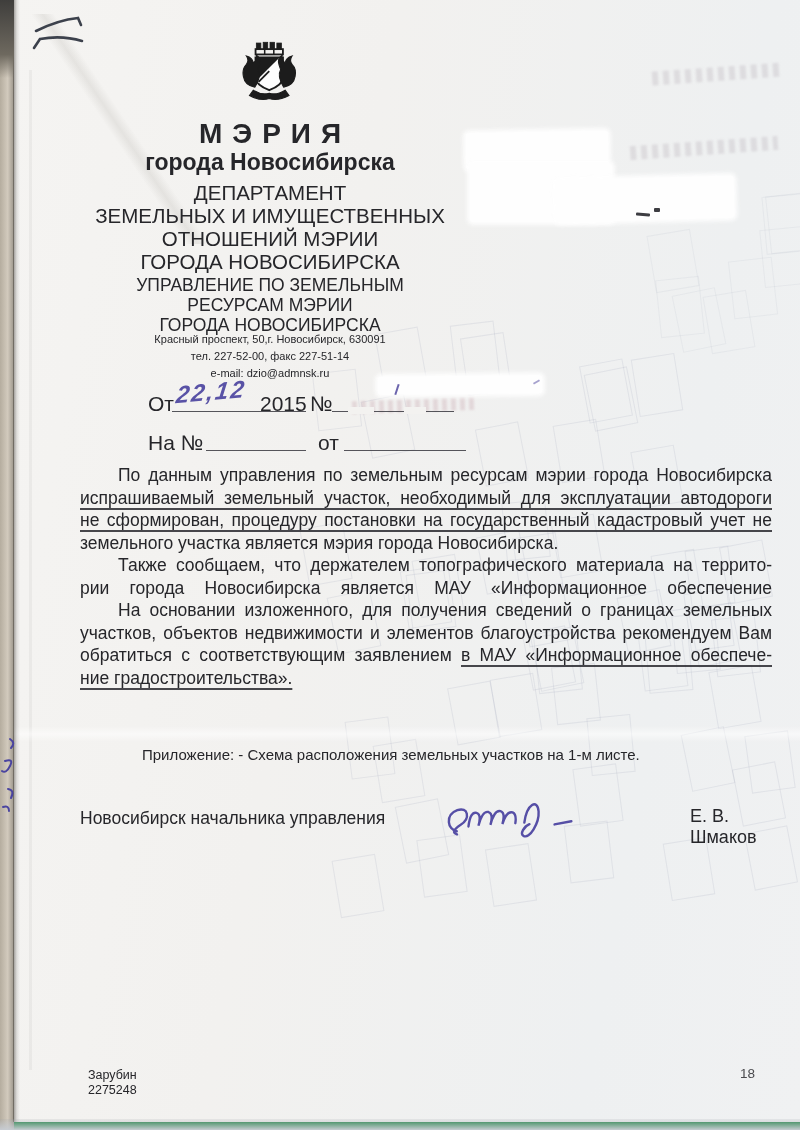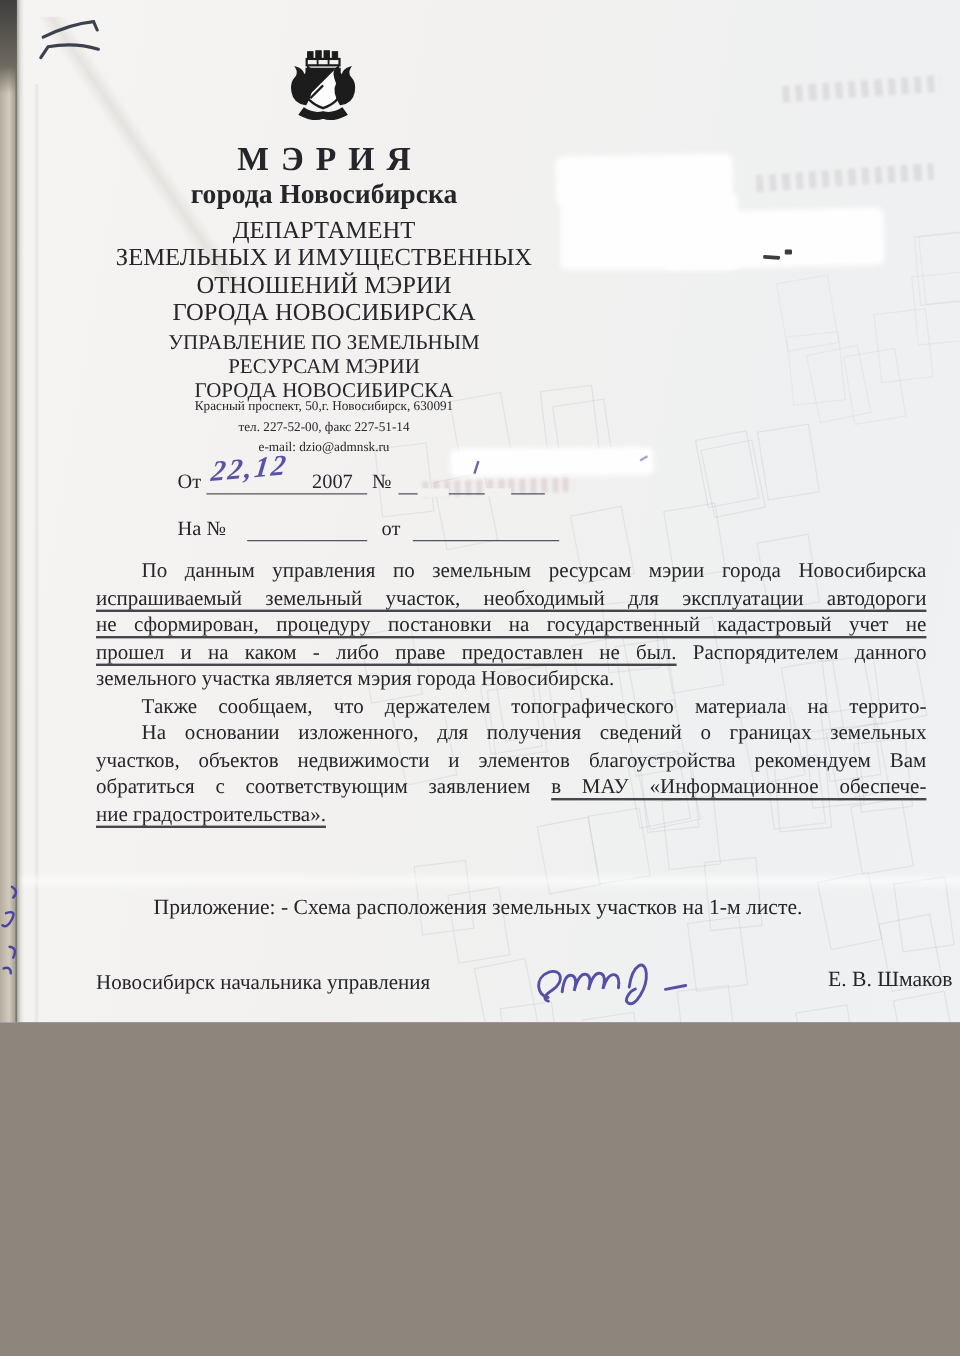--- a/index.html
+++ b/index.html
@@ -1,18 +1,18 @@
 <!DOCTYPE html>
 <html><head>
 <meta charset="utf-8">
 <style>
   html,body{margin:0;padding:0;background:#8d867c;}
-  .scan{position:relative;width:800px;height:852px;overflow:hidden;
-        font-family:Liberation Serif, serif;color:#26262a;
-        background:#6d28d9;}
+  .scan{position:relative;width:800px;height:1130px;overflow:hidden;
+        font-family:Liberation Sans, sans-serif;color:#26262a;
+        background:#15803d;}
   .page{position:absolute;left:0;top:0;width:800px;height:1122px;
         background:linear-gradient(100deg,#f5f4f2 0%,#f2f1ef 40%,#eef0f1 78%,#f0f1f2 100%);
         border-bottom-left-radius:14px;}
   
   .edge-left{position:absolute;left:0;top:0;width:14px;height:1130px;z-index:9;
         background:linear-gradient(90deg,#b5ad9f,#d2cabd 55%,#9a9489);}
   .edge-left-top{position:absolute;left:0;top:0;width:14px;height:78px;z-index:10;
         background:linear-gradient(180deg,#3f3e3c,#6e695f 70%,transparent);}
   .edge-crease{position:absolute;left:13px;top:0;width:7px;height:1122px;z-index:9;
         background:linear-gradient(90deg,rgba(66,62,56,.55),rgba(66,62,56,.12) 55%,transparent);}
@@ -34,35 +34,35 @@
   
   .letterhead{position:absolute;left:40px;top:0;width:460px;text-align:center;z-index:3;}
   .emblem{position:absolute;left:192px;top:40px;}
   .org-title{position:absolute;left:0;top:118px;width:100%;font-size:28px;font-weight:bold;
         letter-spacing:10px;text-indent:10px;}
   .org-subtitle{position:absolute;left:0;top:149px;width:100%;font-size:23px;font-weight:bold;}
   .dept{position:absolute;left:0;top:181px;width:100%;font-size:20.5px;line-height:23px;}
   .division{position:absolute;left:0;top:275px;width:100%;font-size:17.5px;line-height:20px;}
   .addr{position:absolute;left:0;width:100%;font-size:11px;line-height:17px;}
   
-  .ref{position:absolute;font-size:17px;z-index:3;}
+  .ref{position:absolute;font-size:21px;z-index:3;}
   .uline{position:absolute;border-bottom:1.6px solid rgba(45,45,52,.8);height:1px;z-index:3;}
   .hw-date{position:absolute;left:176px;top:378px;z-index:4;color:#5952a6;font-size:24px;
         font-style:italic;font-weight:bold;transform:rotate(-5deg) skewX(-12deg);letter-spacing:2px;}
   .pen-tick{position:absolute;background:#6b64ad;z-index:4;}
   .patch{position:absolute;background:#f3f2f0;z-index:4;}
   
   .body-text{position:absolute;left:80px;top:464px;width:692px;font-size:17.5px;
         line-height:22.5px;z-index:3;}
   .bline{text-align:justify;text-align-last:justify;white-space:normal;}
   .bline.noj{text-align-last:left;}
   .bline.ind{padding-left:38px;}
   .u{text-decoration:underline;text-decoration-thickness:1.5px;text-underline-offset:3.5px;
         text-decoration-color:rgba(40,40,46,.85);}
-  .attachment{position:absolute;left:128px;top:746px;font-size:18px;z-index:3;}
+  .attachment{position:absolute;left:142px;top:746px;font-size:15px;z-index:3;}
   .sig-pos{position:absolute;left:80px;top:808px;font-size:17.5px;z-index:3;}
   .sig-name{position:absolute;left:668px;top:806px;font-size:18px;z-index:3;margin-left:22px;}
   .sig-svg{position:absolute;left:432px;top:780px;z-index:4;transform:rotate(-4deg);}
   .footer{position:absolute;left:88px;top:1068px;font-size:12.5px;line-height:15px;z-index:3;}
   .pageno{position:absolute;left:740px;top:1066px;font-size:13.5px;color:#4a4a4e;z-index:3;}
   .corner-marks{position:absolute;left:26px;top:8px;z-index:4;}
   .edge-squiggle{position:absolute;left:0;top:733px;z-index:11;}
 </style>
 </head>
 <body>
@@ -189,40 +189,40 @@
         <div>ГОРОДА НОВОСИБИРСКА</div>
       </div>
       <div class="addr" style="top:331px">Красный проспект, 50,г. Новосибирск, 630091</div>
       <div class="addr" style="top:348px">тел. 227-52-00, факс 227-51-14</div>
       <div class="addr" style="top:365px">e-mail: dzio@admnsk.ru</div>
     </div>
 
     <div class="ref" style="left:148px;top:392px">От</div>
     <div class="hw-date">22,12</div>
     <div class="uline" style="left:172px;top:410px;width:134px"></div>
-    <div class="ref" style="left:260px;top:392px">2007</div>
+    <div class="ref" style="left:260px;top:392px">2015</div>
     <div class="ref" style="left:310px;top:392px">№</div>
     <div class="uline" style="left:332px;top:410px;width:122px"></div>
     <div class="patch" style="left:348px;top:407px;width:26px;height:7px"></div>
     <div class="patch" style="left:404px;top:407px;width:22px;height:7px"></div>
     <div class="pen-tick" style="left:396px;top:384px;width:2px;height:11px;transform:rotate(18deg)"></div>
     <div class="pen-tick" style="left:533px;top:381px;width:7px;height:2px;transform:rotate(-30deg);opacity:.6"></div>
 
     <div class="ref" style="left:148px;top:431px">На №</div>
     <div class="uline" style="left:206px;top:449px;width:100px"></div>
     <div class="ref" style="left:318px;top:431px">от</div>
     <div class="uline" style="left:344px;top:449px;width:122px"></div>
 
     <div class="body-text">
       <div class="bline ind"><span>По данным управления по земельным ресурсам мэрии города Новосибирска</span></div>
       <div class="bline"><span class="u">испрашиваемый земельный участок, необходимый для эксплуатации автодороги</span></div>
       <div class="bline"><span class="u">не сформирован, процедуру постановки на государственный кадастровый учет не</span></div>
-      <div class="bline"><span class="u">прошел и на каком - либо праве предоставлен не был.</span> <span>Распорядителем данного</span></div>
       <div class="bline noj"><span>земельного участка является мэрия города Новосибирска.</span></div>
       <div class="bline ind"><span>Также сообщаем, что держателем топографического материала на террито-</span></div>
+      <div class="bline"><span>рии города Новосибирска является МАУ «Информационное обеспечение</span></div>
       <div class="bline ind"><span>На основании изложенного, для получения сведений о границах земельных</span></div>
       <div class="bline"><span>участков, объектов недвижимости и элементов благоустройства рекомендуем Вам</span></div>
       <div class="bline"><span>обратиться с соответствующим заявлением</span> <span class="u">в МАУ «Информационное обеспече-</span></div>
       <div class="bline noj"><span class="u">ние градостроительства».</span></div>
     </div>
 
     <div class="attachment">Приложение: - Схема расположения земельных участков на 1-м листе.</div>
 
     <div class="sig-pos">Новосибирск начальника управления</div>
     <svg class="sig-svg" width="200" height="75" viewBox="0 0 200 75">

